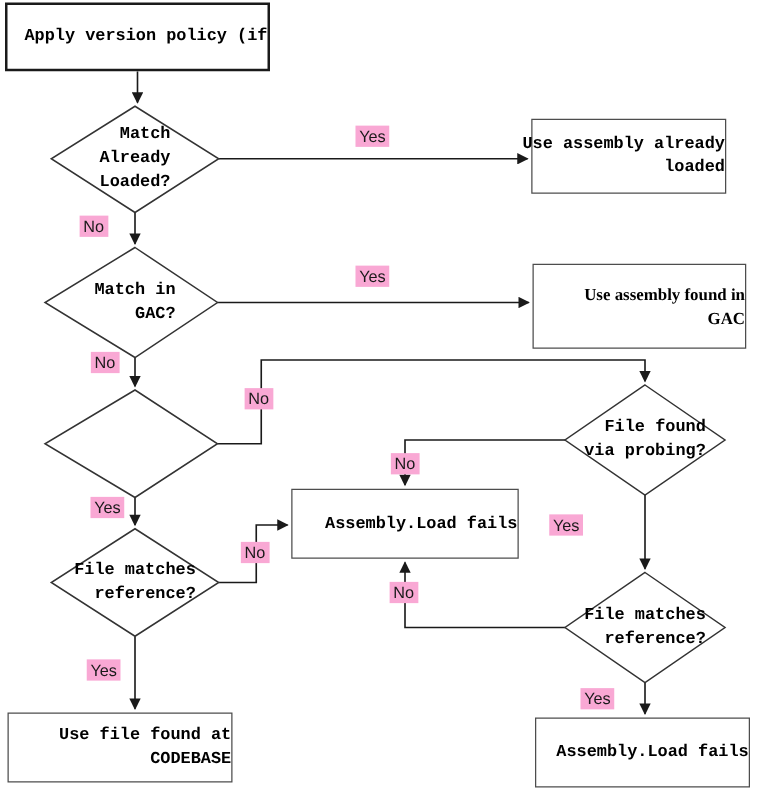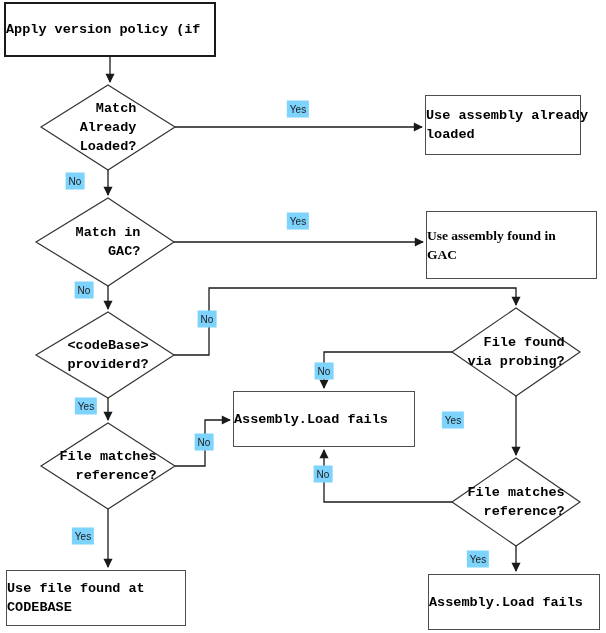--- a/index.html
+++ b/index.html
@@ -8,37 +8,37 @@
     width:606px;height:633px;
     background:#ffffff;
     font-family:"Liberation Sans",sans-serif;
     overflow:hidden;
   }
   #wires{position:absolute;left:0;top:0;width:606px;height:633px;}
   .box{
     position:absolute;
     background:#ffffff;
     border:1px solid #4d4d4d;
-    display:flex;flex-direction:column;justify-content:center;align-items:flex-start;
+    display:flex;flex-direction:column;justify-content:center;align-items:flex-end;
     font-family:"Liberation Mono","DejaVu Sans Mono",monospace;
     font-weight:bold;font-size:13.5px;line-height:19px;color:#000;
     box-sizing:border-box;text-align:center;
   }
   .box div{white-space:nowrap;}
   .box.thick{border:2px solid #1a1a1a;}
   .dtext{
     position:absolute;transform:translate(-50%,-50%);
     font-family:"Liberation Mono","DejaVu Sans Mono",monospace;
     font-weight:bold;font-size:13.5px;line-height:19px;color:#000;
     text-align:right;
   }
   .dtext div{white-space:nowrap;}
   .elabel{
     position:absolute;transform:translate(-50%,-50%);
-    font-size:10px;color:#1a1a1a;background:#7dd3fc;
+    font-size:13px;color:#1a1a1a;background:#f9a8d4;
     padding:0 3px;white-space:nowrap;line-height:17px;
   }
 </style>
 </head>
 <body>
 
 <div id="stage">
 
   <svg id="wires" viewBox="0 0 606 633" xmlns="http://www.w3.org/2000/svg">
     <defs>
@@ -104,24 +104,20 @@
     <div>Match</div>
     <div>Already</div>
     <div>Loaded?</div>
   </div>
 
   <div class="dtext" style="left:108px;top:242px;">
     <div>Match in</div>
     <div>GAC?</div>
   </div>
 
-  <div class="dtext" style="left:108px;top:355px;">
-    <div>&lt;codeBase&gt;</div>
-    <div>providerd?</div>
-  </div>
 
   <div class="dtext" style="left:108px;top:466px;">
     <div>File matches</div>
     <div>reference?</div>
   </div>
 
   <div class="dtext" style="left:516px;top:352px;">
     <div>File found</div>
     <div>via probing?</div>
   </div>

